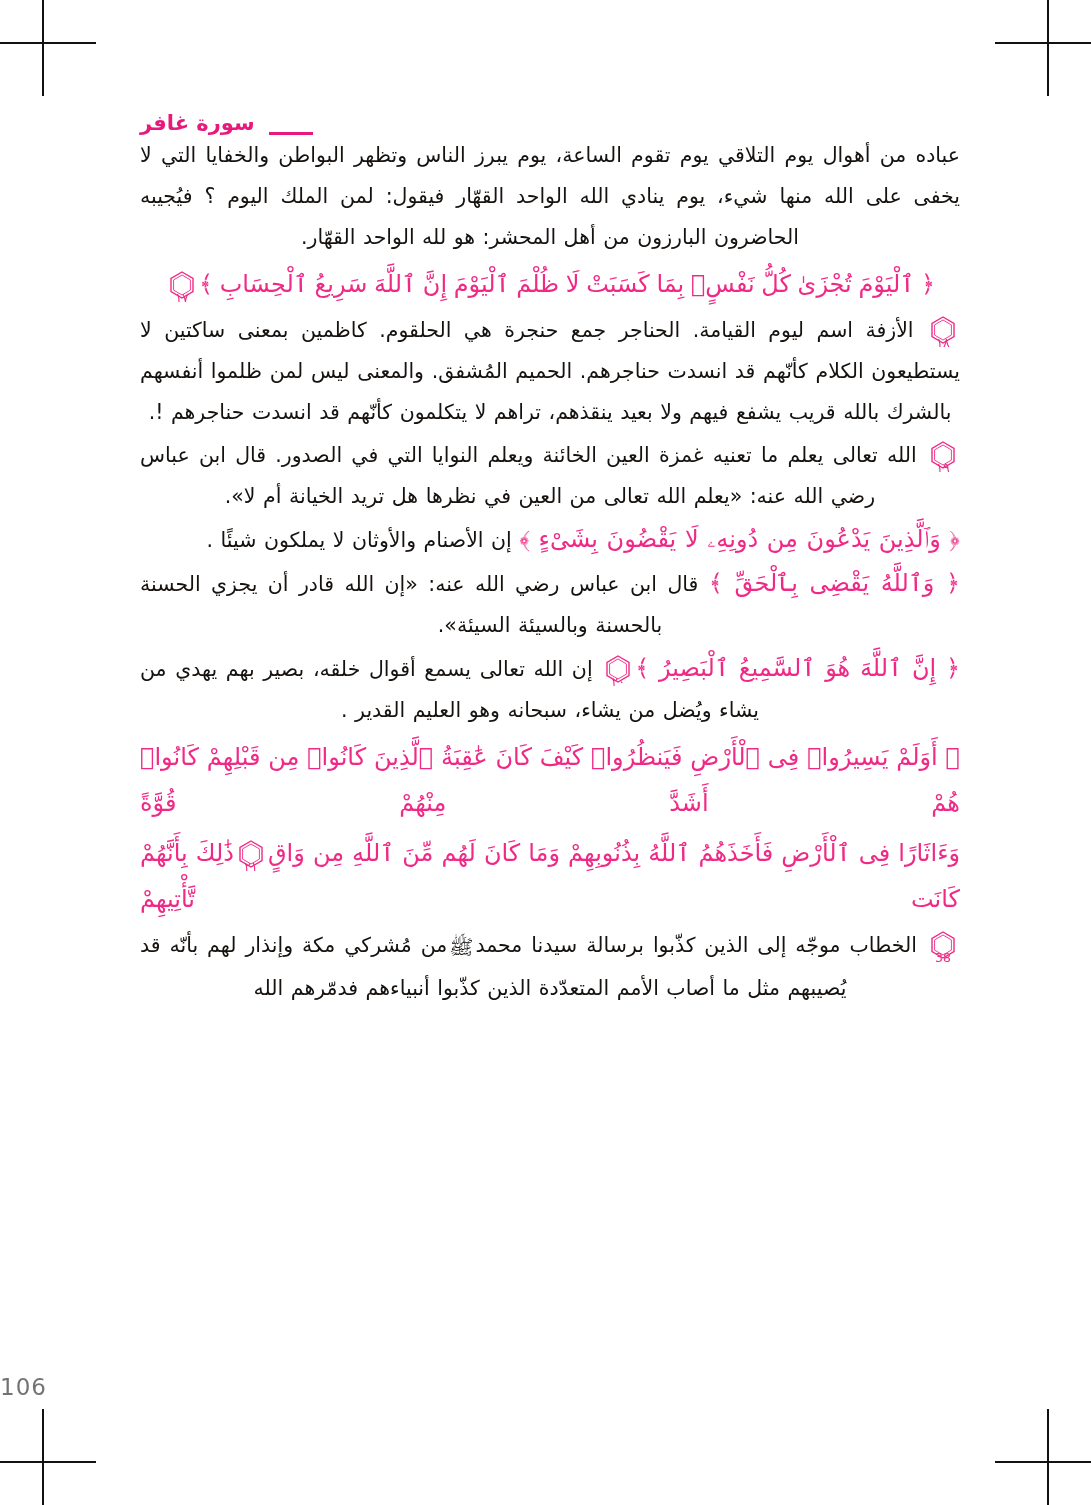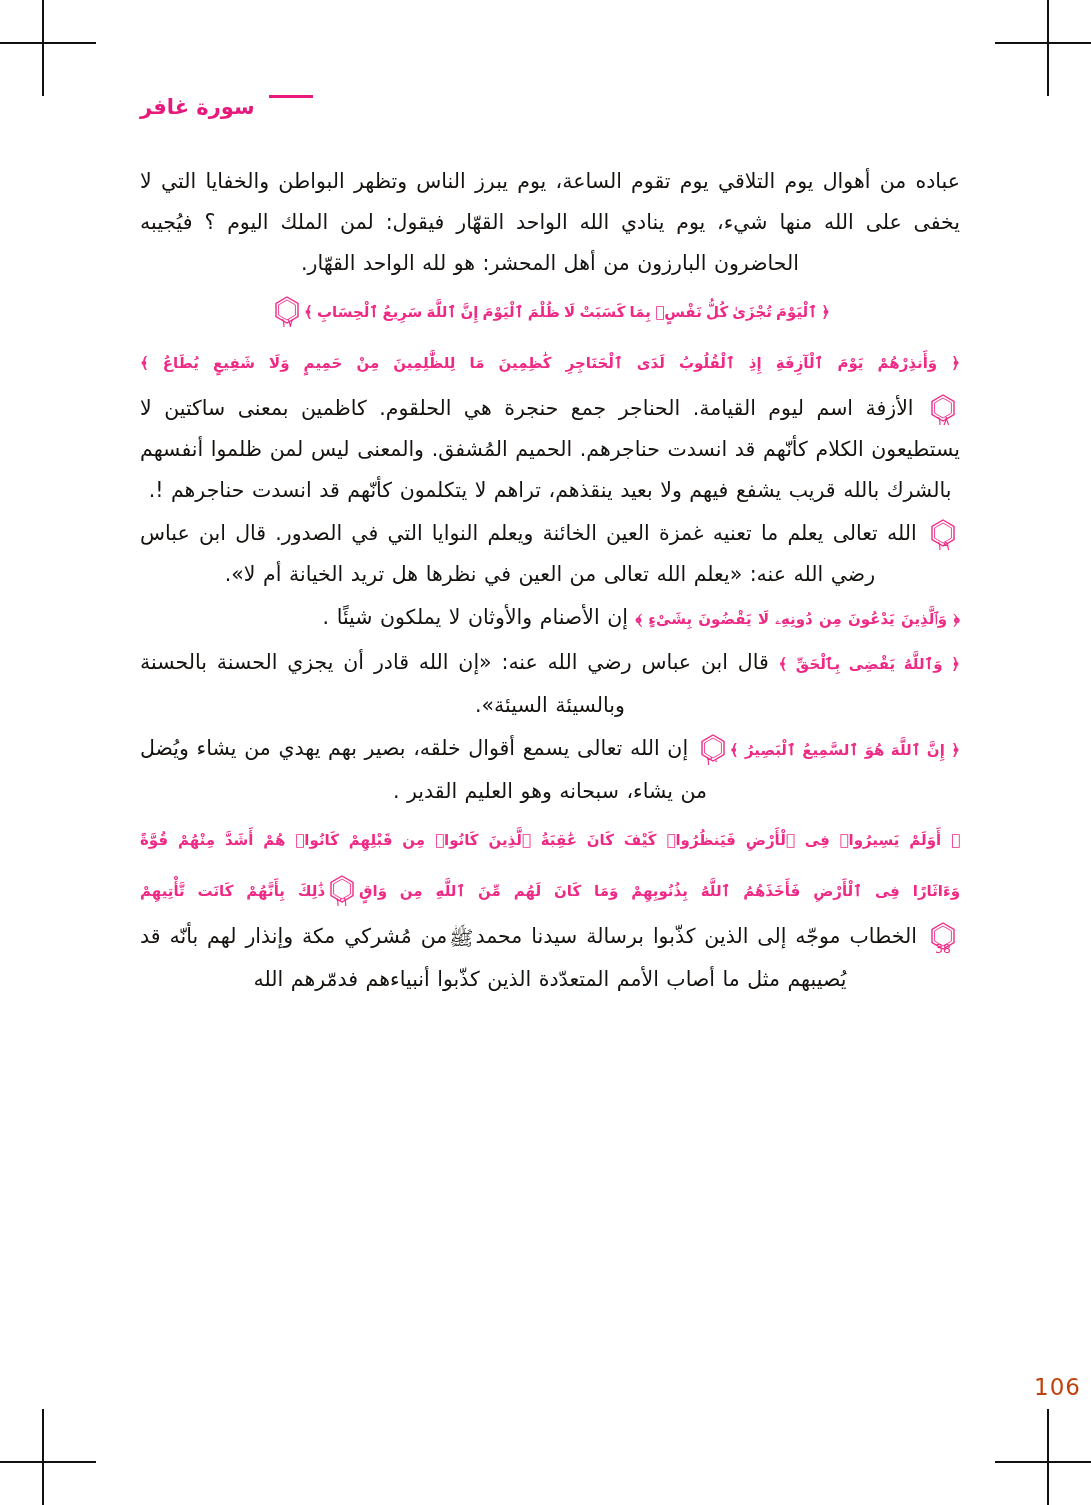--- a/index.html
+++ b/index.html
@@ -38,25 +38,24 @@
     top: 95px;
     left: 140px;
     width: 820px;
     height: 1260px;
   }
 
   
   .header {
     display: flex;
     flex-direction: row-reverse;
-    align-items: flex-start;
+    align-items: flex-end;
     justify-content: flex-start;
     gap: 14px;
     height: 40px;
-    margin-bottom: 26px;
   }
   .header-title {
     color: #e8197d;
     font-family: "DejaVu Sans", "Liberation Sans", sans-serif;
     font-size: 21px;
     font-weight: bold;
     letter-spacing: 0px;
     white-space: nowrap;
   }
   .header-rule {
@@ -77,22 +76,22 @@
     line-height: 41px;
     margin: 0 0 2px 0;
     word-spacing: 1px;
   }
   .para.last-right { text-align-last: right; }
 
   
   .ayah {
     color: #ef2a86;
     font-family: "DejaVu Sans", "Liberation Sans", sans-serif;
-    font-size: 15px;
-    font-weight: bold;
+    font-size: 24px;
+    font-weight: normal;
     white-space: normal;
     letter-spacing: -0.3px;
   }
   .ayah-block {
     direction: rtl;
     text-align: center;
     color: #ef2a86;
     font-size: 18.6px;
     line-height: 45px;
     margin: 4px 0 2px 0;
@@ -135,24 +134,24 @@
     color: #16120f;
     font-size: 20px;
     vertical-align: -2px;
     margin: 0 2px;
   }
 
   
   .page-number {
     position: absolute;
     left: 0;
-    right: 10px;
+    right: 0;
     bottom: 105px;
-    text-align: right;
-    color: #c2410c;
+    text-align: left;
+    color: #737373;
     font-family: "DejaVu Sans", "Liberation Sans", sans-serif;
     font-size: 23px;
     letter-spacing: 1px;
   }
 </style>
 </head>
 <body>
 
 <div class="crop v crop-tl-v"></div>
 <div class="crop h crop-tl-h"></div>
@@ -173,23 +172,20 @@
   <p class="para">عباده من أهوال يوم التلاقي يوم تقوم الساعة، يوم يبرز الناس وتظهر البواطن والخفايا التي لا يخفى على الله منها شيء، يوم ينادي الله الواحد القهّار فيقول: لمن الملك اليوم ؟ فيُجيبه الحاضرون البارزون من أهل المحشر: هو لله الواحد القهّار.</p>
 
   <div class="ayah-block">
     <span class="ayah">﴿ ٱلْيَوْمَ تُجْزَىٰ كُلُّ نَفْسٍۭ بِمَا كَسَبَتْ لَا ظُلْمَ ٱلْيَوْمَ إِنَّ ٱللَّهَ سَرِيعُ ٱلْحِسَابِ ﴾</span><span class="ayah-num"><svg width="30" height="30" viewBox="0 0 30 30" aria-hidden="true">
           <polygon points="15,2 26,8.5 26,21.5 15,28 4,21.5 4,8.5" fill="none" stroke="#ef2a86" stroke-width="1.4"></polygon>
           <polygon points="15,5 23.4,9.9 23.4,20.1 15,25 6.6,20.1 6.6,9.9" fill="none" stroke="#ef2a86" stroke-width="0.9"></polygon>
         </svg><span class="numtext">١٧</span></span>
   </div>
 
 
-  <div class="ayah-block stretch">
-    <span class="ayah">﴿ وَأَنذِرْهُمْ يَوْمَ ٱلْآزِفَةِ إِذِ ٱلْقُلُوبُ لَدَى ٱلْحَنَاجِرِ كَٰظِمِينَ مَا لِلظَّٰلِمِينَ مِنْ حَمِيمٍ وَلَا شَفِيعٍ يُطَاعُ ﴾</span>
-  </div>
 
   <p class="para"><span class="ayah-num"><svg width="30" height="30" viewBox="0 0 30 30" aria-hidden="true">
           <polygon points="15,2 26,8.5 26,21.5 15,28 4,21.5 4,8.5" fill="none" stroke="#ef2a86" stroke-width="1.4"></polygon>
           <polygon points="15,5 23.4,9.9 23.4,20.1 15,25 6.6,20.1 6.6,9.9" fill="none" stroke="#ef2a86" stroke-width="0.9"></polygon>
         </svg><span class="numtext">١٨</span></span> <span>الأزفة اسم ليوم القيامة. الحناجر جمع حنجرة هي الحلقوم. كاظمين بمعنى ساكتين لا يستطيعون الكلام كأنّهم قد انسدت حناجرهم. الحميم المُشفق. والمعنى ليس لمن ظلموا أنفسهم بالشرك بالله قريب يشفع فيهم ولا بعيد ينقذهم، تراهم لا يتكلمون كأنّهم قد انسدت حناجرهم !.</span></p>
 
   <p class="para"><span class="ayah-num"><svg width="30" height="30" viewBox="0 0 30 30" aria-hidden="true">
           <polygon points="15,2 26,8.5 26,21.5 15,28 4,21.5 4,8.5" fill="none" stroke="#ef2a86" stroke-width="1.4"></polygon>
           <polygon points="15,5 23.4,9.9 23.4,20.1 15,25 6.6,20.1 6.6,9.9" fill="none" stroke="#ef2a86" stroke-width="0.9"></polygon>
         </svg><span class="numtext">١٩</span></span> <span>الله تعالى يعلم ما تعنيه غمزة العين الخائنة ويعلم النوايا التي في الصدور. قال ابن عباس رضي الله عنه: «يعلم الله تعالى من العين في نظرها هل تريد الخيانة أم لا».</span></p>

